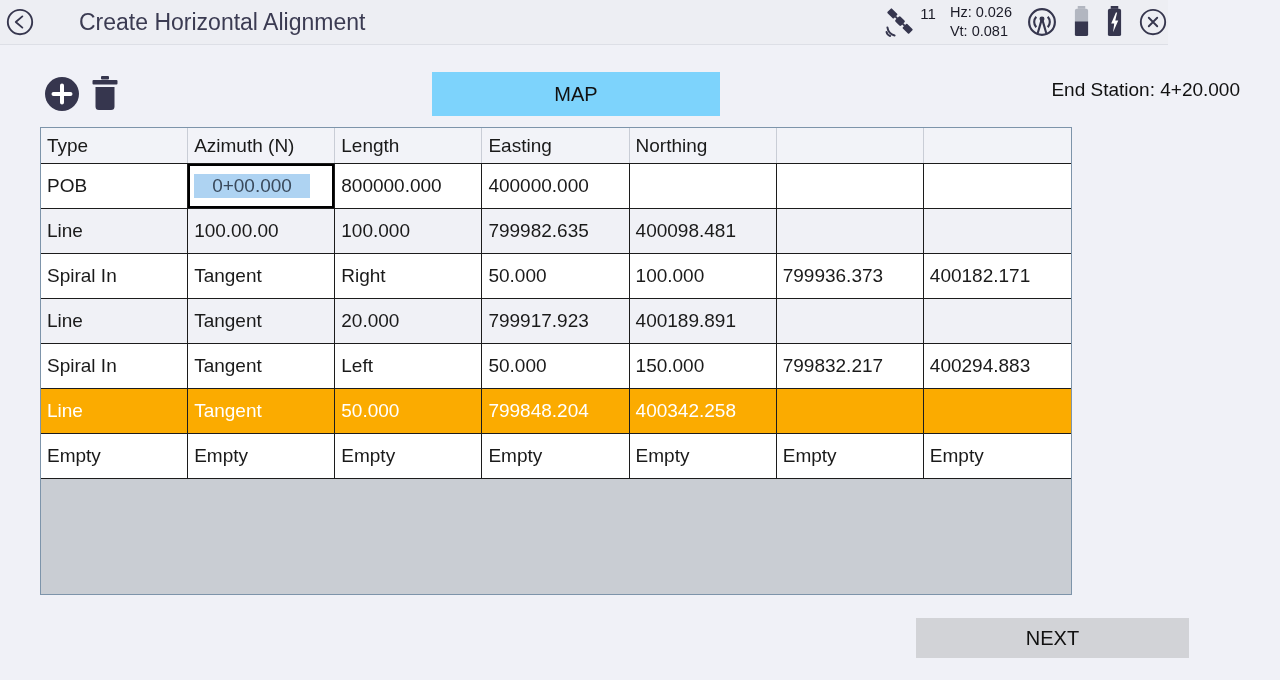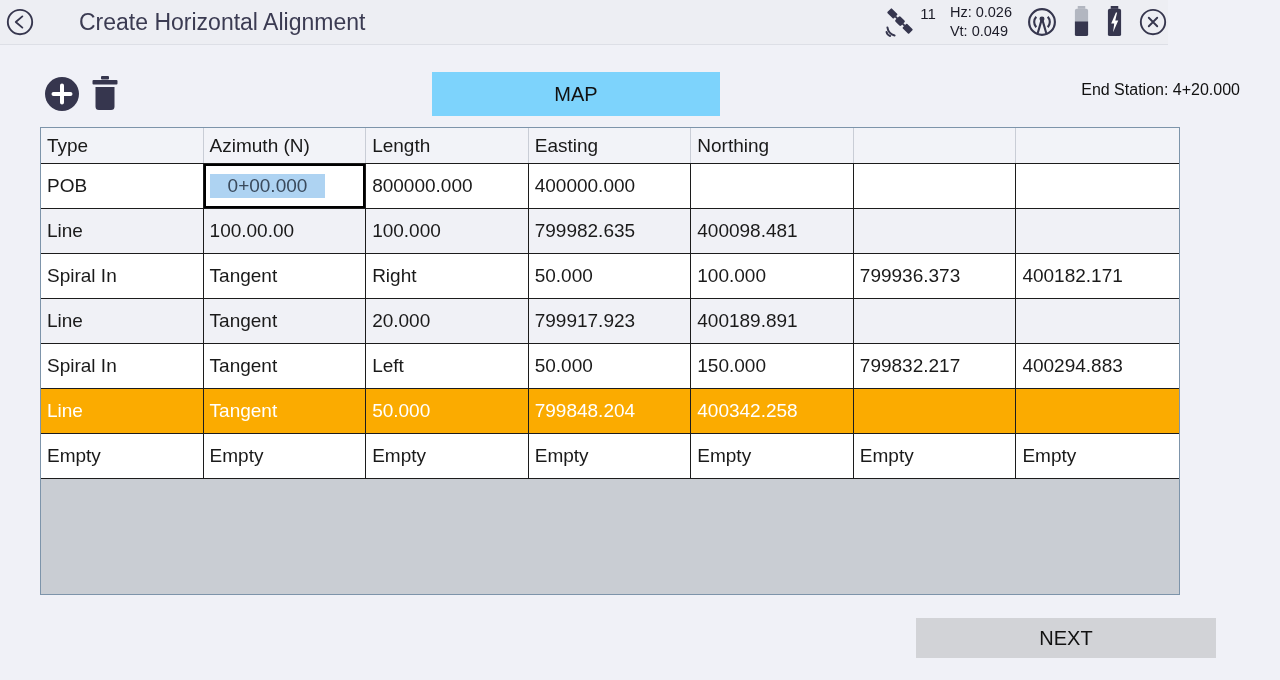--- a/index.html
+++ b/index.html
@@ -20,40 +20,40 @@
   .iconbtn { display:flex; align-items:center; justify-content:center; cursor:pointer; }
 
   
   .toolbar { position:absolute; left:0; top:60px; width:1280px; height:60px; }
   .add-btn { position:absolute; left:44px; top:16px; width:36px; height:36px; cursor:pointer; }
   .del-btn { position:absolute; left:90px; top:16px; width:30px; height:36px; cursor:pointer; }
   .map-btn { position:absolute; left:432px; top:12px; width:288px; height:44px;
              background:#7dd3fc; border:none; font-family:inherit; font-size:20px; color:#111;
              display:flex; align-items:center; justify-content:center; cursor:pointer; }
   .end-station { position:absolute; right:40px; top:0; height:60px; display:flex; align-items:center;
-                 font-size:16px; color:#111; }
-
-  
-  .table { position:absolute; left:40px; top:127px; width:1140px;
+                 font-size:19px; color:#111; }
+
+  
+  .table { position:absolute; left:40px; top:127px; width:1032px;
            border:1px solid #7d94aa; background:#ffffff; }
   .trow { display:grid; grid-template-columns:repeat(7,1fr); }
   .header-row { height:35px; }
   .data-row { height:45px; }
   .cell { display:flex; align-items:center; padding-left:6px; font-size:19px; overflow:hidden; white-space:nowrap; }
   .hcell { background:#f2f3f8; border-right:1px solid #c9cdd6; color:#1a1a1a; }
   .dcell { background:#ffffff; border-right:1px solid #1c1c1c; border-top:1px solid #1c1c1c; }
   .trow .cell:nth-child(7) { border-right:none; }
   .data-row.alt .dcell { background:#f0f1f6; }
   .data-row.selected .dcell { background:#fbab00; color:#ffffff; }
   .dcell.focused { box-shadow:inset 0 0 0 2px #000; background:#ffffff; }
   .selection { background:#aed3f2; color:#3a4a5c; padding:1px 18px; }
   .filler { height:116px; background:#c9cdd3; border-top:1px solid #1c1c1c; }
 
   
-  .next-btn { position:absolute; left:916px; top:618px; width:300px; height:40px;
+  .next-btn { position:absolute; left:916px; top:618px; width:273px; height:40px;
               background:#d2d3d7; border:none; font-family:inherit; font-size:20px; color:#111;
               display:flex; align-items:center; justify-content:center; cursor:pointer; }
 
   svg { display:block; }
 </style>
 </head>
 <body>
 
 <div class="appbar">
   <div class="back-btn">
@@ -78,21 +78,21 @@
             <rect x="24" y="18" width="3.5" height="2"></rect>
           </g>
           <path d="M6 26 a11 11 0 0 0 8 9" fill="none" stroke="currentColor" stroke-width="2.2" stroke-linecap="round"></path>
           <path d="M5 31 a6 6 0 0 0 4 4.5" fill="none" stroke="currentColor" stroke-width="2.2" stroke-linecap="round"></path>
         </svg>
       </span>
       <span class="sat-count">11</span>
     </div>
     <div class="hzvt">
       <div>Hz: 0.026</div>
-      <div>Vt: 0.049</div>
+      <div>Vt: 0.081</div>
     </div>
     <div class="iconbtn">
       <svg width="32" height="32" viewBox="0 0 36 36" class="icon-slate">
         <circle cx="18" cy="18" r="14.5" fill="none" stroke="currentColor" stroke-width="2.4"></circle>
         <path d="M11.5 24 a9 9 0 0 1 0 -12" fill="none" stroke="currentColor" stroke-width="2.4"></path>
         <path d="M24.5 12 a9 9 0 0 1 0 12" fill="none" stroke="currentColor" stroke-width="2.4"></path>
         <circle cx="18" cy="14.5" r="2.8" fill="currentColor"></circle>
         <path d="M17.3 16.5 L13.5 29.5 M18.7 16.5 L22.5 29.5" stroke="currentColor" stroke-width="2.4" stroke-linecap="round"></path>
       </svg>
     </div>

